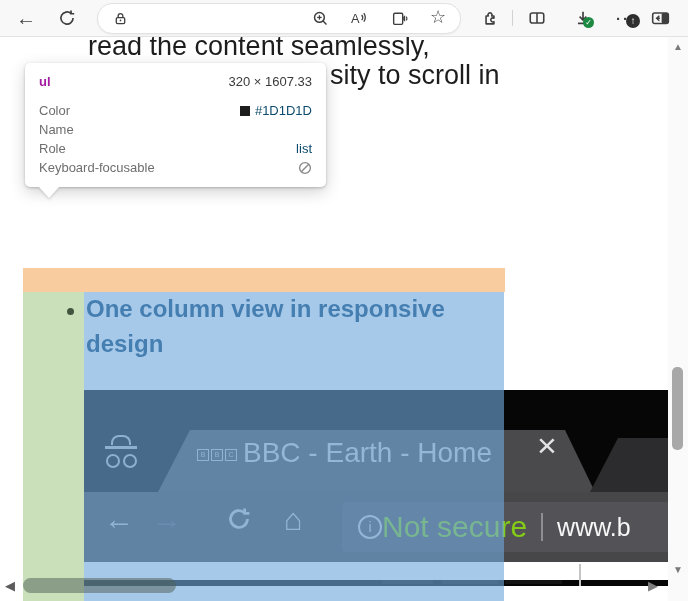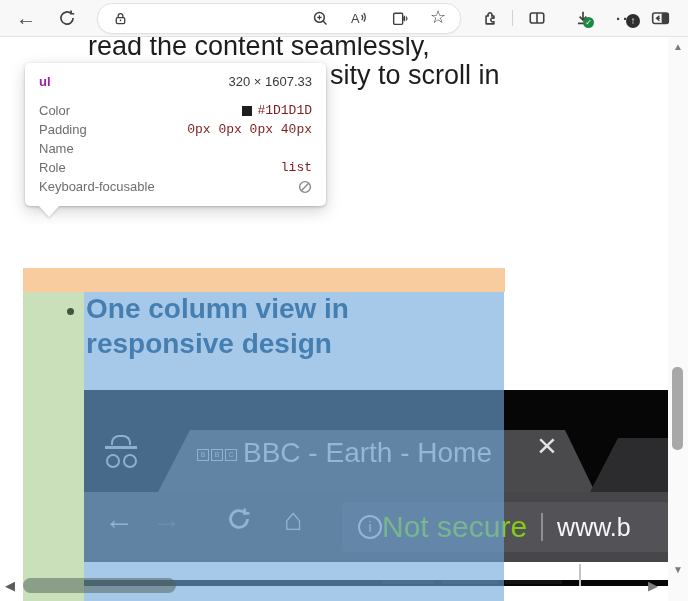--- a/index.html
+++ b/index.html
@@ -34,21 +34,21 @@
   #p-line1{position:absolute;left:88px;top:31px;font-size:27px;color:#1d1d1d;z-index:1;white-space:nowrap;}
   #p-line2{position:absolute;left:330px;top:60px;font-size:27px;color:#1d1d1d;z-index:1;white-space:nowrap;}
 
   
   #hl-margin{position:absolute;left:23px;top:268px;width:482px;height:24px;background:#f8cc9e;z-index:6;}
   #hl-padding{position:absolute;left:23px;top:292px;width:61px;height:309px;background:#c9e0ba;z-index:6;}
   #hl-content{position:absolute;left:84px;top:292px;width:420px;height:309px;
               background:rgba(111,168,220,0.62);z-index:8;}
   #li-bullet{position:absolute;left:67px;top:308px;width:7px;height:7px;border-radius:50%;
              background:#42553f;z-index:7;}
-  #list-heading{position:absolute;left:86px;top:291px;width:398px;font-size:28px;font-weight:bold;
+  #list-heading{position:absolute;left:86px;top:291px;width:398px;font-size:24px;font-weight:bold;
                 line-height:35px;color:#003a6b;z-index:5;}
 
   
   #shot{position:absolute;left:84px;top:390px;width:586px;height:196px;background:#060606;
         overflow:hidden;z-index:4;}
   #sh-tab{position:absolute;left:74px;top:40px;width:437px;height:62px;background:#4a4a4d;
           clip-path:polygon(32px 0,407px 0,437px 62px,0 62px);}
   #sh-tab2{position:absolute;left:506px;top:48px;width:86px;height:54px;background:#2c2c2e;
            clip-path:polygon(28px 0,86px 0,86px 54px,0 54px);}
   #sh-logo{position:absolute;left:113px;top:59px;display:flex;gap:2px;}
@@ -77,21 +77,21 @@
   #sh-vline{position:absolute;left:495px;top:174px;width:2px;height:22px;background:#c4c4c4;}
   .dash{position:absolute;top:190px;height:4px;background:#141414;}
   #dash1{left:298px;width:51px;} #dash2{left:358px;width:56px;} #dash3{left:421px;width:57px;}
 
   
   #tooltip{position:absolute;left:25px;top:63px;width:273px;background:#ffffff;border-radius:5px;
            box-shadow:0 1px 3px rgba(0,0,0,.22),0 5px 16px rgba(0,0,0,.18);z-index:50;
            padding:9px 14px 10px;font-size:13px;color:#202020;}
   .tt-row{display:flex;justify-content:space-between;align-items:center;height:19px;}
   .tt-label{color:#6e6e6e;}
-  .tt-val{color:#7f1d1d;white-space:nowrap;overflow:hidden;display:flex;align-items:center;font-family:Liberation Mono, monospace;}
+  .tt-val{color:#0c4a6e;white-space:nowrap;overflow:hidden;display:flex;align-items:center;}
   #tt-head{margin-bottom:10px;}
   #tt-tag{color:#a31ba1;font-weight:bold;}
   #tt-dims{color:#3a3a3a;}
   #tt-swatch{width:10px;height:10px;background:#1d1d1d;display:inline-block;margin-right:5px;}
   #tt-acc{display:flex;align-items:center;margin:10px 0 3px;}
   #tt-acc-label{font-size:10px;color:#5f6368;font-weight:bold;letter-spacing:.4px;}
   #tt-acc-line{flex:1;height:1px;background:#e1e1e1;margin-left:8px;}
   #tt-notch{position:absolute;left:14px;top:100%;width:0;height:0;border:10px solid transparent;
             border-top:11px solid #ffffff;border-bottom:0;
             filter:drop-shadow(0 2px 1px rgba(0,0,0,.12));}
@@ -171,24 +171,20 @@
       <span id="tt-dims">320 × 1607.33</span>
     </div>
     <div class="tt-row">
       <span class="tt-label">Color</span>
       <span class="tt-val">
           <span id="tt-swatch"></span>
           <span>#1D1D1D</span>
         </span>
     </div>
     <div class="tt-row">
-      <span class="tt-label">Padding</span>
-      <span class="tt-val">0px 0px 0px 40px</span>
-    </div>
-    <div class="tt-row">
       <span class="tt-label">Name</span>
       <span class="tt-val"></span>
     </div>
     <div class="tt-row">
       <span class="tt-label">Role</span>
       <span class="tt-val">list</span>
     </div>
     <div class="tt-row">
       <span class="tt-label">Keyboard-focusable</span>
       <span class="tt-val">

